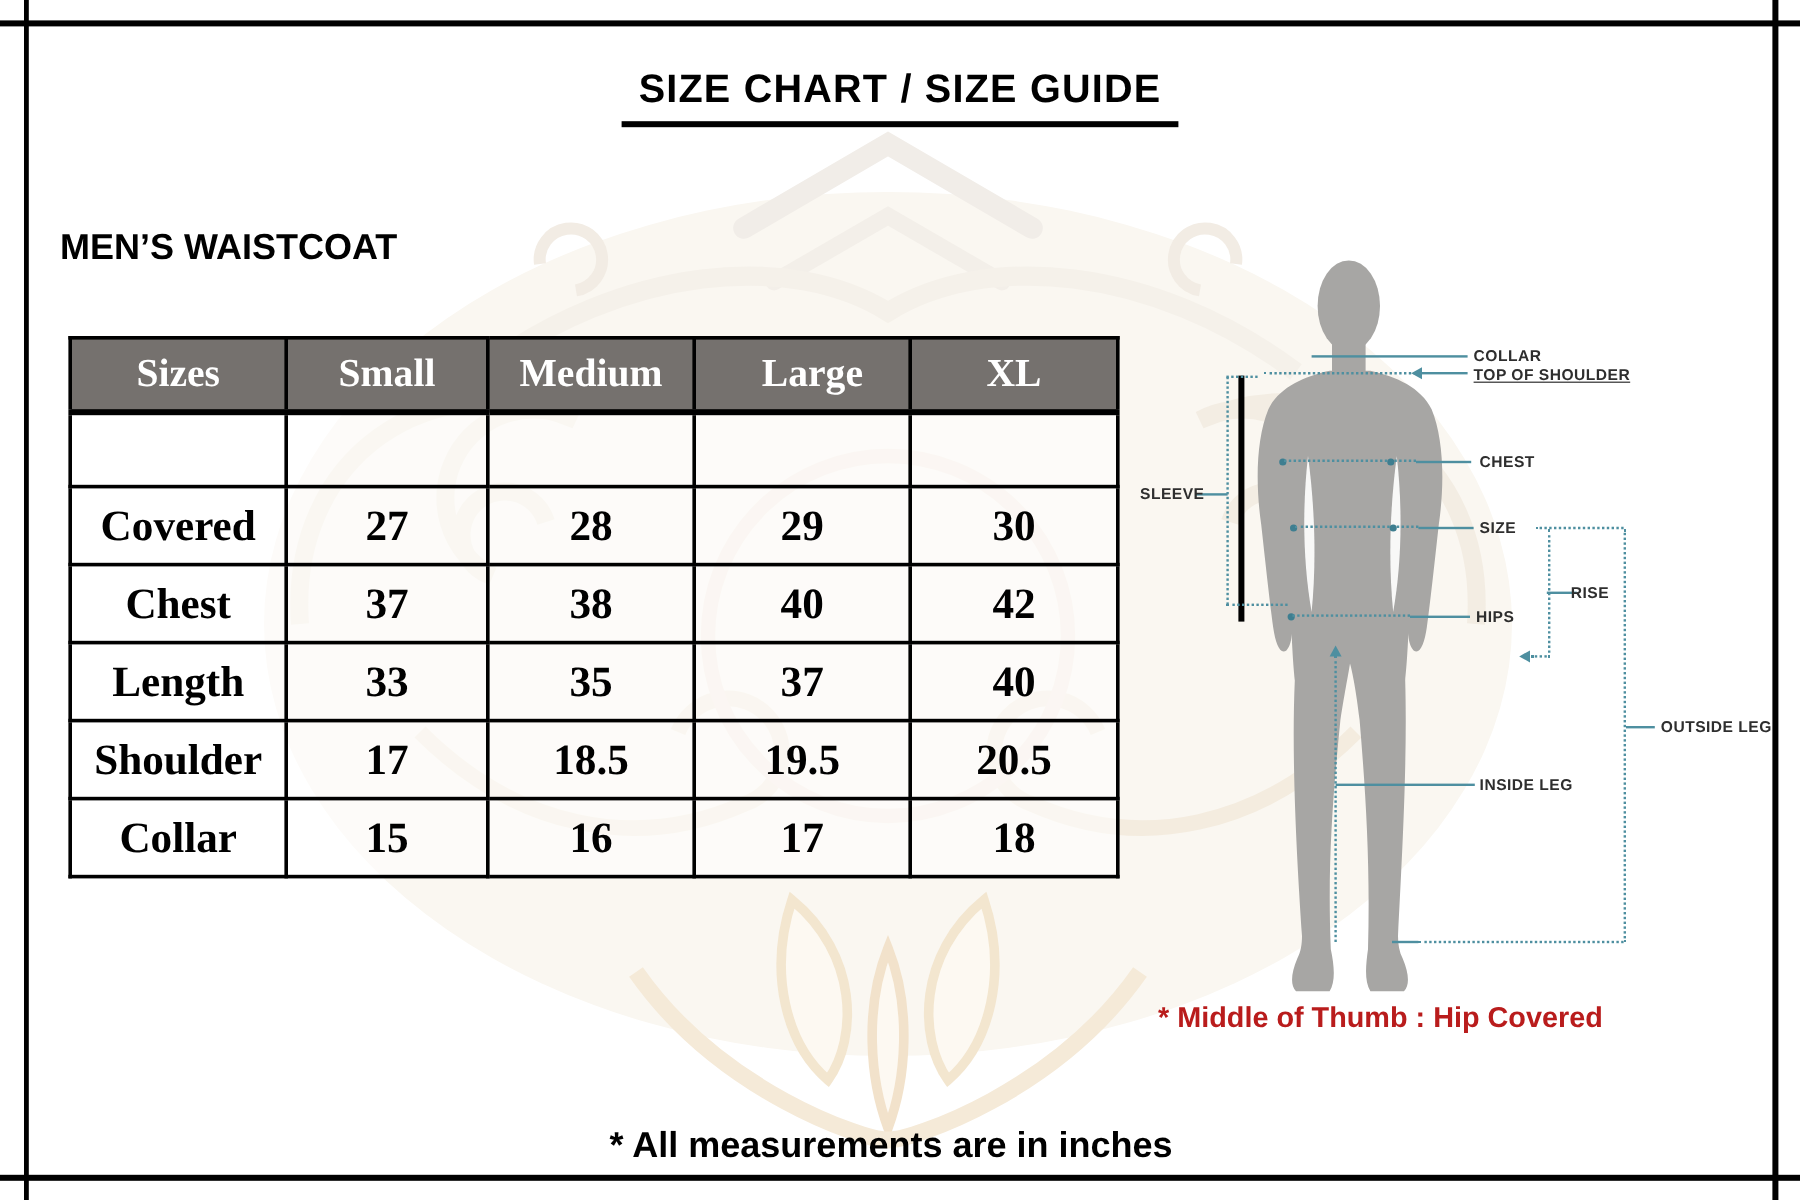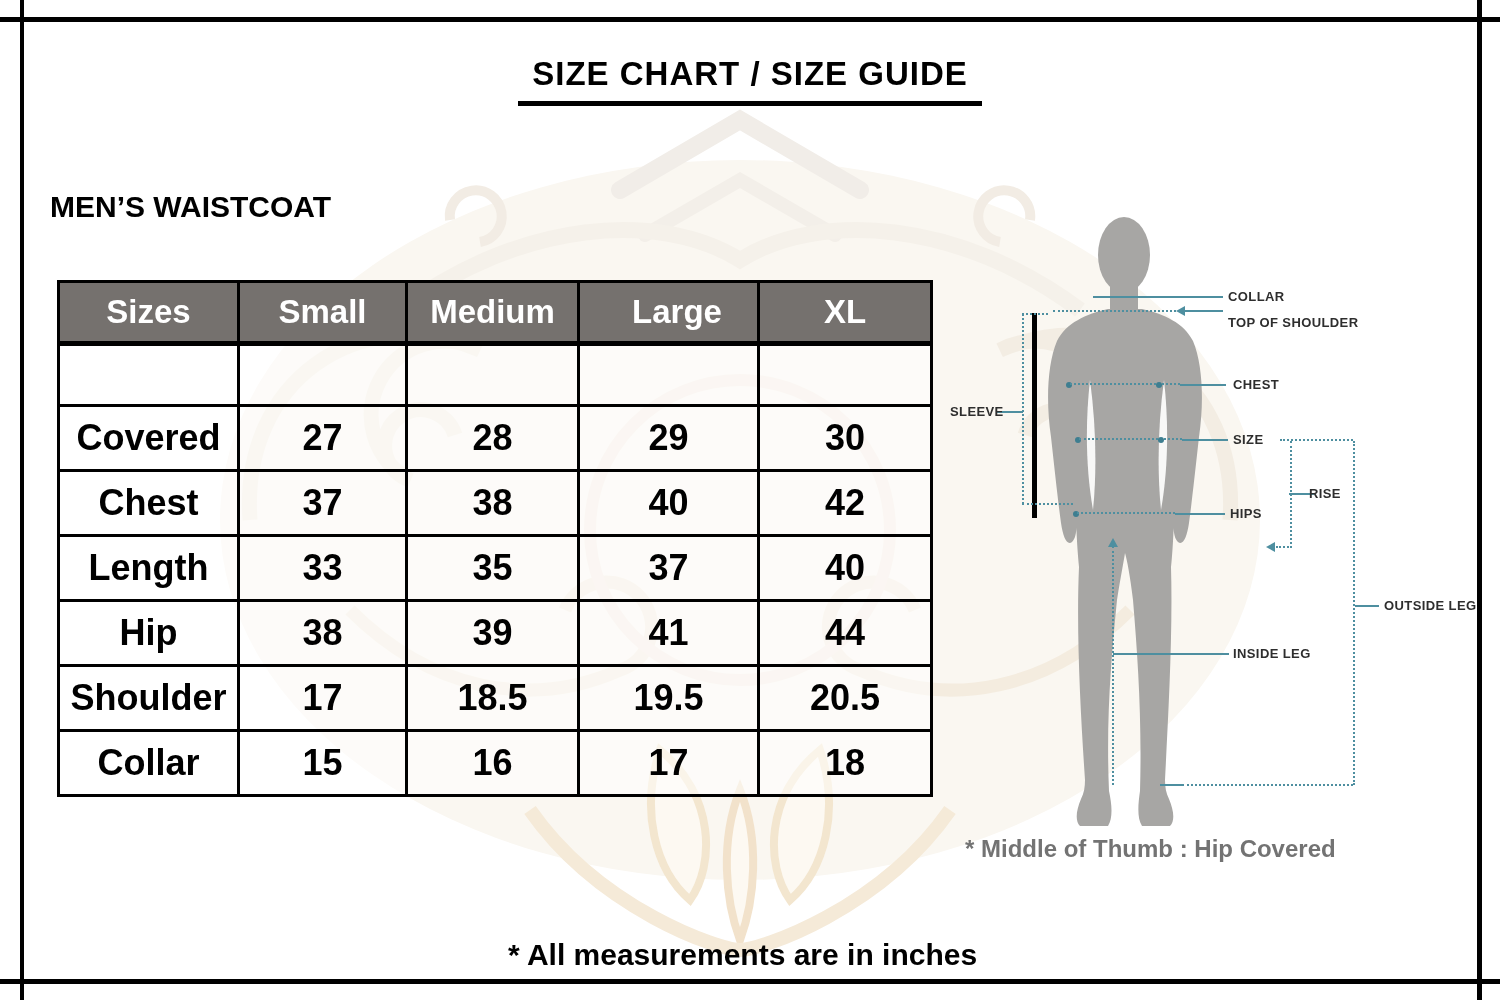--- a/index.html
+++ b/index.html
@@ -17,42 +17,42 @@
   
   .title-wrap { position:absolute; left:0; top:55px; width:1500px; text-align:center; z-index:3; }
   .title { display:inline-block; font-size:33px; font-weight:bold; letter-spacing:1px; color:#000;
            border-bottom:5px solid #000; padding:0 14px 8px 14px; }
   .product { position:absolute; left:50px; top:190px; font-size:30px; font-weight:bold; color:#000; z-index:3; }
 
   
   .size-table-wrap { position:absolute; left:57px; top:280px; z-index:3; }
   table { border-collapse:collapse; table-layout:fixed; width:873px; }
   th, td { border:3px solid #000; text-align:center; vertical-align:middle;
-           font-weight:bold; font-family:Liberation Sans, sans-serif; }
+           font-weight:bold; font-family:Liberation Serif, serif; }
   th { background:#75716e; color:#fff; font-size:33px; height:62px; border-bottom-width:5px; }
   td { color:#000; font-size:36px; height:65px; background:rgba(255,255,255,0.55); }
   tr.spacer td { height:62px; }
 
   
   .figure { position:absolute; left:950px; top:200px; width:545px; height:665px; z-index:3; }
   .sil { position:absolute; left:90px; top:15px; }
   .fig-label { position:absolute; font-size:13px; font-weight:bold; color:#2e2e2e;
                letter-spacing:0.4px; white-space:nowrap; z-index:4; }
   .tl { position:absolute; background:#4e8fa0; height:2px; z-index:4; }     
   .td-h { position:absolute; height:0; border-top:2px dotted #4e8fa0; z-index:4; }
   .td-v { position:absolute; width:0; border-left:2px dotted #4e8fa0; z-index:4; }
   .dot { position:absolute; width:6px; height:6px; border-radius:50%; background:#3e7e90; z-index:4; }
   .arrow-l { position:absolute; width:0; height:0; border-top:5px solid transparent;
              border-bottom:5px solid transparent; border-right:9px solid #4e8fa0; z-index:4; }
   .arrow-u { position:absolute; width:0; height:0; border-left:5px solid transparent;
              border-right:5px solid transparent; border-bottom:9px solid #4e8fa0; z-index:4; }
   .sleeve-bar { position:absolute; background:#000; width:5px; z-index:4; }
 
   
-  .note-figure { position:absolute; left:965px; top:835px; font-size:24px; font-weight:bold; color:#737373; z-index:3; }
+  .note-figure { position:absolute; left:965px; top:835px; font-size:24px; font-weight:bold; color:#b91c1c; z-index:3; }
   .note-bottom { position:absolute; left:508px; top:938px; font-size:30px; font-weight:bold; color:#000; z-index:3; }
 </style>
 </head>
 <body>
 
 <div class="page">
 
   <svg class="wm" width="1300" height="920" viewBox="0 0 1300 920">
     <ellipse cx="640" cy="470" rx="520" ry="360" fill="#faf7f1"></ellipse>
     <path d="M520,140 L640,70 L760,140" fill="none" stroke="#f1ede8" stroke-width="18" stroke-linecap="round"></path>
@@ -113,27 +113,20 @@
             <td>38</td>
             <td>40</td>
             <td>42</td>
           </tr>
           <tr>
             <td>Length</td>
             <td>33</td>
             <td>35</td>
             <td>37</td>
             <td>40</td>
-          </tr>
-          <tr>
-            <td>Hip</td>
-            <td>38</td>
-            <td>39</td>
-            <td>41</td>
-            <td>44</td>
           </tr>
           <tr>
             <td>Shoulder</td>
             <td>17</td>
             <td>18.5</td>
             <td>19.5</td>
             <td>20.5</td>
           </tr>
           <tr>
             <td>Collar</td>
@@ -171,21 +164,21 @@
         <path d="M124,165 C129,210 128,255 121,295 C117,255 118,210 124,165 Z"></path>
       </g>
     </svg>
 
     <div class="tl" style="left:143px; top:96px; width:130px;"></div>
     <div class="fig-label" style="left:278px; top:89px;">COLLAR</div>
 
     <div class="td-h" style="left:103px; top:110px; width:127px;"></div>
     <div class="arrow-l" style="left:226px; top:106px;"></div>
     <div class="tl" style="left:235px; top:110px; width:38px;"></div>
-    <div class="fig-label" style="left:278px; top:115px;">TOP OF SHOULDER</div>
+    <div class="fig-label" style="left:278px; top:105px;text-decoration:underline;">TOP OF SHOULDER</div>
 
     <div class="dot" style="left:116px; top:182px;"></div>
     <div class="td-h" style="left:120px; top:183px; width:110px;"></div>
     <div class="dot" style="left:206px; top:182px;"></div>
     <div class="tl" style="left:230px; top:184px; width:46px;"></div>
     <div class="fig-label" style="left:283px; top:177px;">CHEST</div>
 
     <div class="dot" style="left:125px; top:237px;"></div>
     <div class="td-h" style="left:129px; top:238px; width:103px;"></div>
     <div class="dot" style="left:208px; top:237px;"></div>

